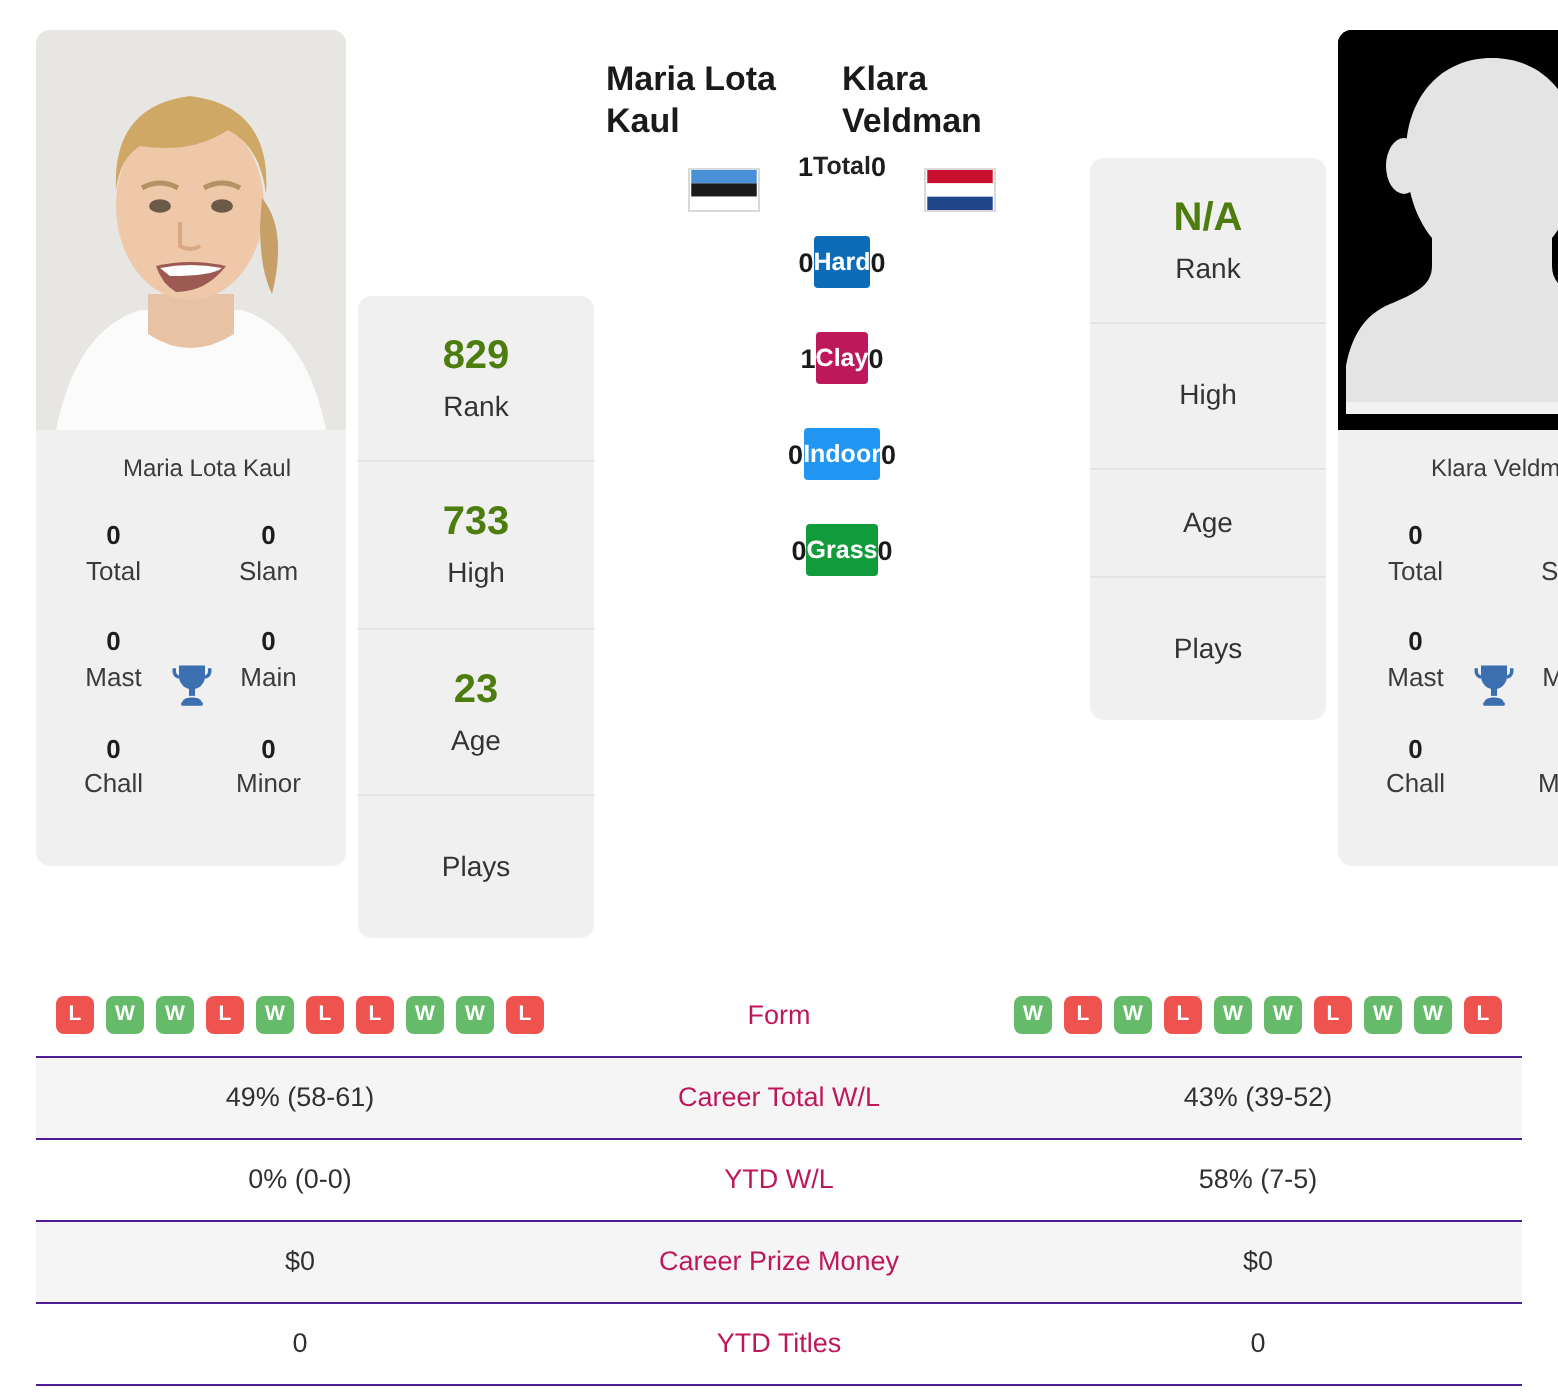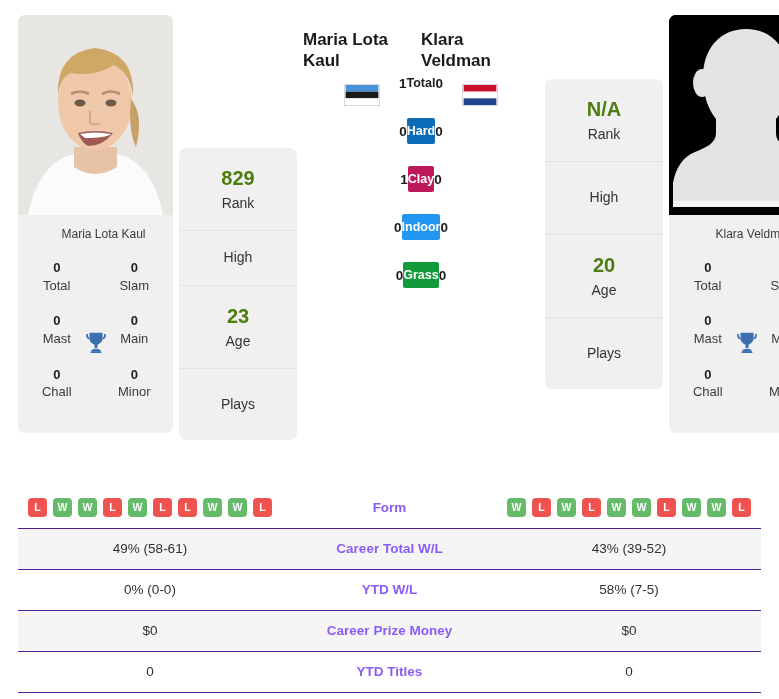--- a/index.html
+++ b/index.html
@@ -185,22 +185,22 @@
   .stats-table tr { height: 41px; }
   .stats-table tr:nth-child(even) { background: #f5f5f5; }
   .stats-table td {
     text-align: center;
     font-size: 13.5px;
     color: #303030;
     vertical-align: middle;
     border-bottom: 1px solid #4c1d95;
   }
   .stats-table td.label {
-    font-weight: bold;
-    color: #8b5cf6;
+    font-weight: normal;
+    color: #be185d;
     width: 215px;
   }
   .form-cell { white-space: nowrap; }
   .form-badge {
     display: inline-block;
     width: 19px;
     height: 19px;
     line-height: 19px;
     border-radius: 4px;
     color: #ffffff;
@@ -275,20 +275,21 @@
       </div>
     </div>
 
     <div class="meta-col left">
       <div class="meta-box">
         <div class="meta-row">
           <div class="meta-num">829</div>
           <div class="meta-lbl">Rank</div>
         </div>
         <div class="meta-row">
+          <div class="meta-num">733</div>
           <div class="meta-lbl">High</div>
         </div>
         <div class="meta-row">
           <div class="meta-num">23</div>
           <div class="meta-lbl">Age</div>
         </div>
         <div class="meta-row tall">
           <div class="meta-lbl">Plays</div>
         </div>
       </div>
@@ -353,21 +354,20 @@
     <div class="meta-col right">
       <div class="meta-box">
         <div class="meta-row">
           <div class="meta-num">N/A</div>
           <div class="meta-lbl">Rank</div>
         </div>
         <div class="meta-row tall">
           <div class="meta-lbl">High</div>
         </div>
         <div class="meta-row">
-          <div class="meta-num">20</div>
           <div class="meta-lbl">Age</div>
         </div>
         <div class="meta-row tall">
           <div class="meta-lbl">Plays</div>
         </div>
       </div>
     </div>
 
     <div class="player-card">
       <div class="photo-wrap dark">

